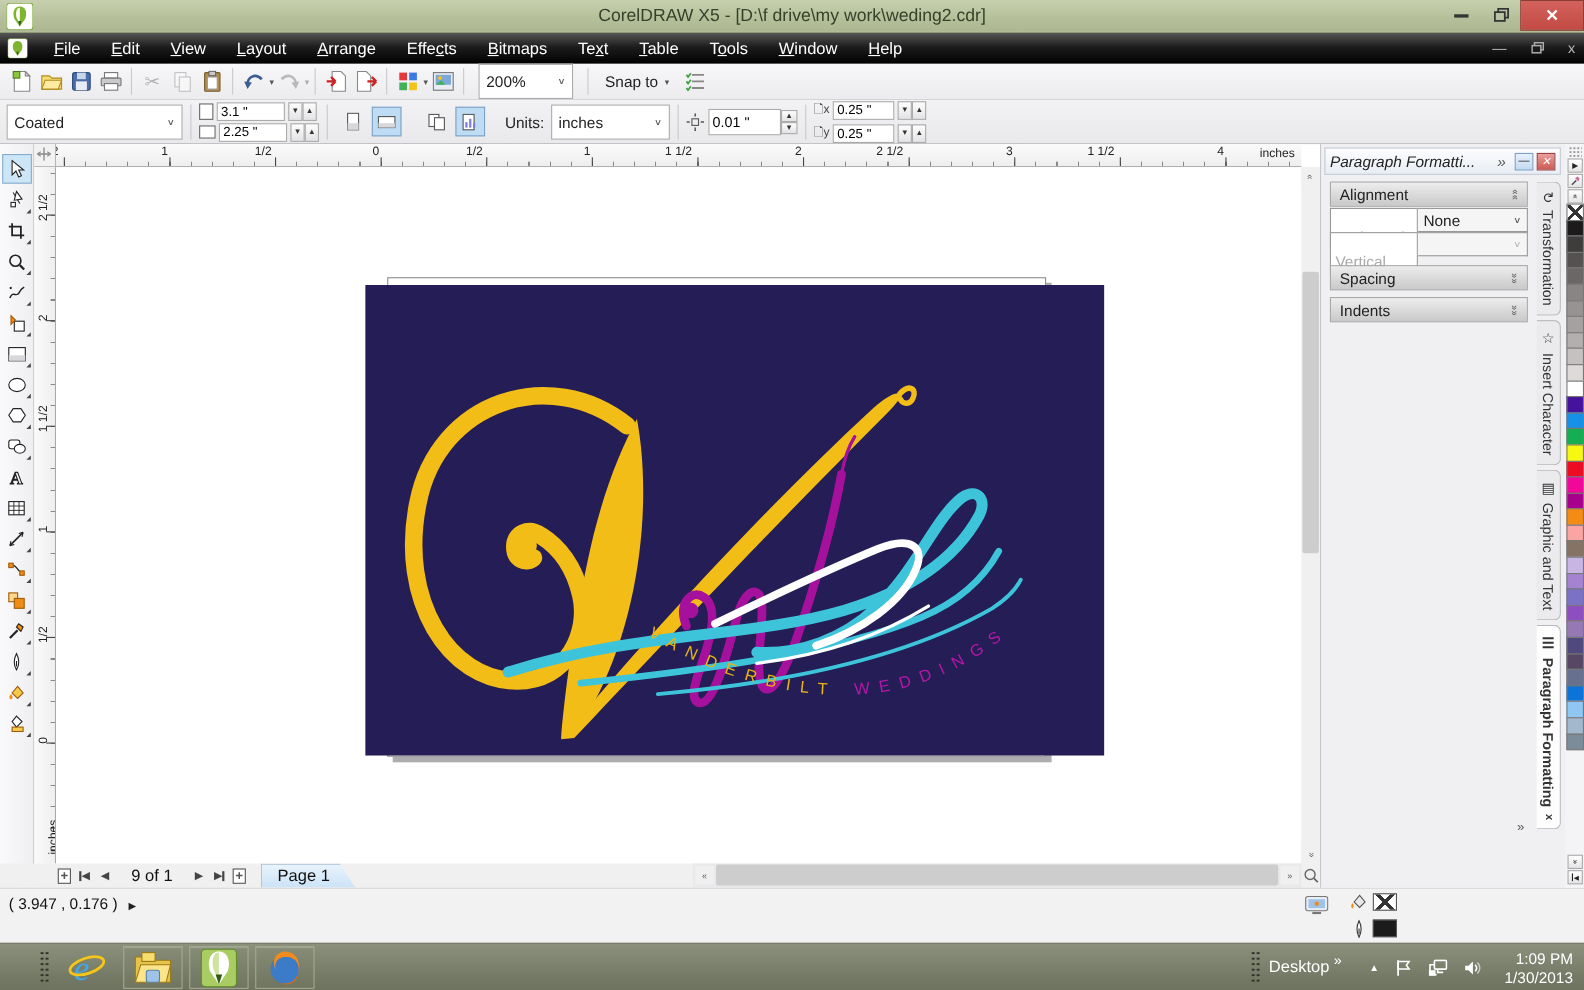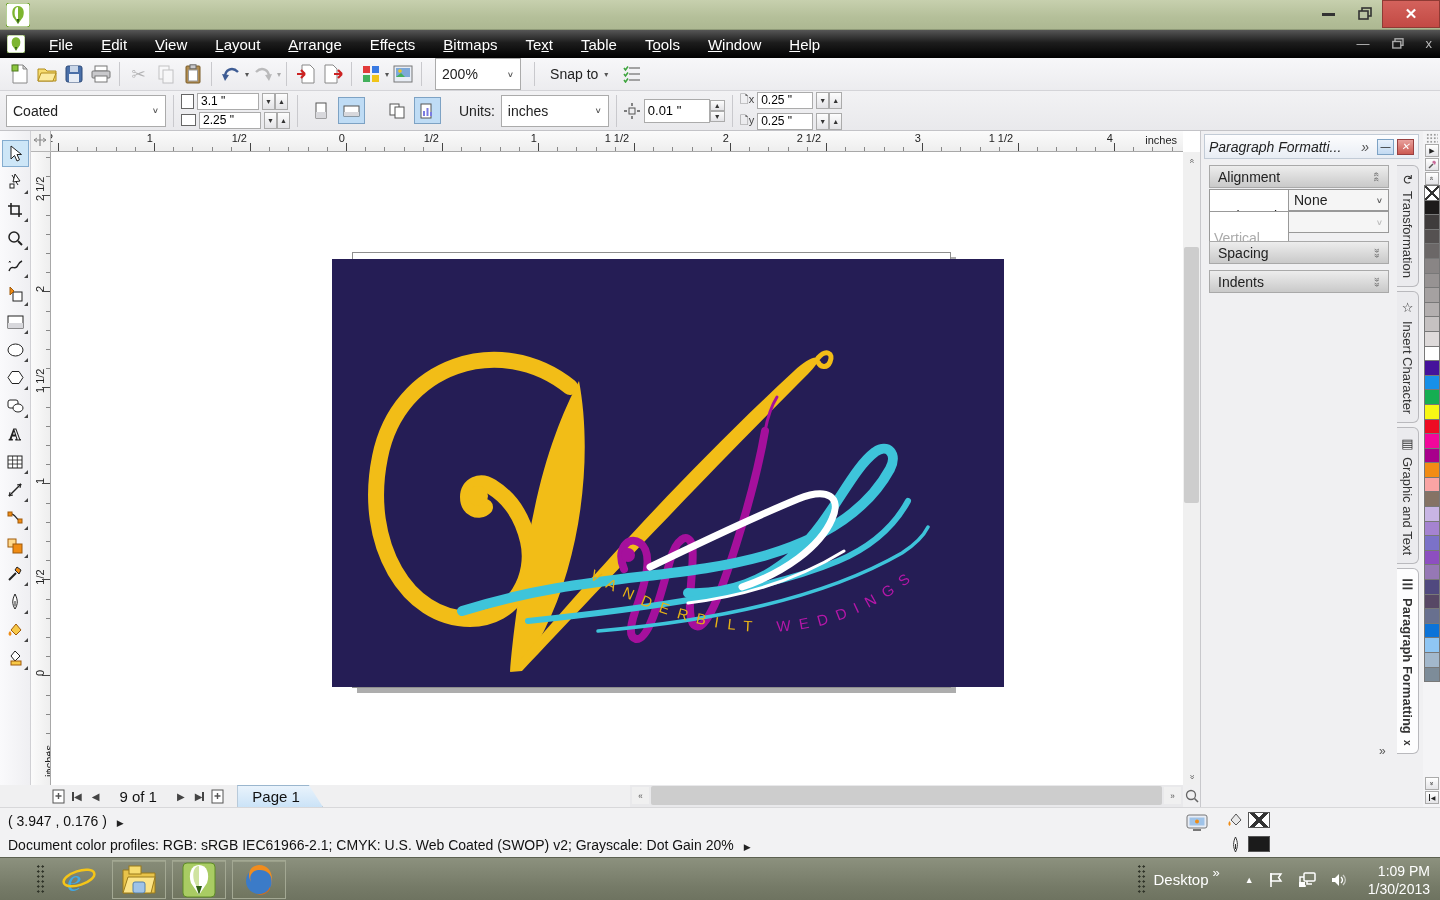--- a/index.html
+++ b/index.html
@@ -191,20 +191,21 @@
 </head>
 <body>
 
 <div id="titlebar">
   <svg id="app-icon" viewBox="0 0 24 24">
     <rect x="0" y="0" width="24" height="24" rx="3" fill="#FFFFFF" stroke="#6FA32C"></rect>
     <path d="M12,3 C7,3 5,8 7,14 L12,21 L17,14 C19,8 17,3 12,3 Z" fill="#7DB52F"></path>
     <path d="M12,4 C9,4 8,8 9,13 L12,19 L12,4 Z" fill="#FFFFFF"></path>
     <path d="M10.5,16 L12,21 L13.5,16 Z" fill="#2E5E14"></path>
   </svg>
+  <div id="title-text">CorelDRAW X5 - [D:\f drive\my work\weding2.cdr]</div>
   <div id="btn-min" class="tb-btn">
       <span></span>
     </div>
   <div id="btn-restore" class="tb-btn">
     <svg width="15" height="14" viewBox="0 0 15 14">
       <rect x="4" y="1" width="9" height="8" fill="none" stroke="#333" stroke-width="1.6"></rect>
       <rect x="1" y="4" width="9" height="8" fill="#B9C3A2" stroke="#333" stroke-width="1.6"></rect>
     </svg>
   </div>
   <div id="btn-close" class="tb-btn">✕</div>
@@ -713,21 +714,20 @@
   <div id="zoom-corner">
     <svg width="14" height="14" viewBox="0 0 14 14">
         <circle cx="6" cy="6" r="4.5" fill="none" stroke="#666" stroke-width="1.3"></circle>
         <path d="M9.5,9.5 L13,13" stroke="#666" stroke-width="1.6"></path>
       </svg>
   </div>
 </div>
 
 <div id="statusbar">
   <div id="coords"><span>( 3.947 , 0.176 )</span><span class="st-more">▶</span></div>
-  <div id="profiles"><span>Document color profiles: RGB: sRGB IEC61966-2.1; CMYK: U.S. Web Coated (SWOP) v2; Grayscale: Dot Gain 20%</span><span class="st-more">▶</span></div>
   <svg class="abs" style="left:1186px;top:6px" width="22" height="18" viewBox="0 0 22 18">
       <rect x="1" y="1" width="20" height="13" rx="2" fill="#E8EDF5" stroke="#777"></rect>
       <rect x="3.5" y="3.5" width="15" height="8" fill="#9FC3E8"></rect>
       <circle cx="11" cy="7.5" r="2" fill="#F08C14"></circle>
       <rect x="7" y="15" width="8" height="2" fill="#777"></rect>
     </svg>
   <svg class="abs" style="left:1226px;top:4px" width="18" height="17" viewBox="0 0 18 17">
       <path d="M5,8 L10,2 L15,8 L10,13 Z" fill="#E8E8E8" stroke="#555"></path>
       <path d="M3.5,9 C2,11 2,13 3.5,14 C5,13 5,11 3.5,9 Z" fill="#F08C14"></path>
     </svg>

